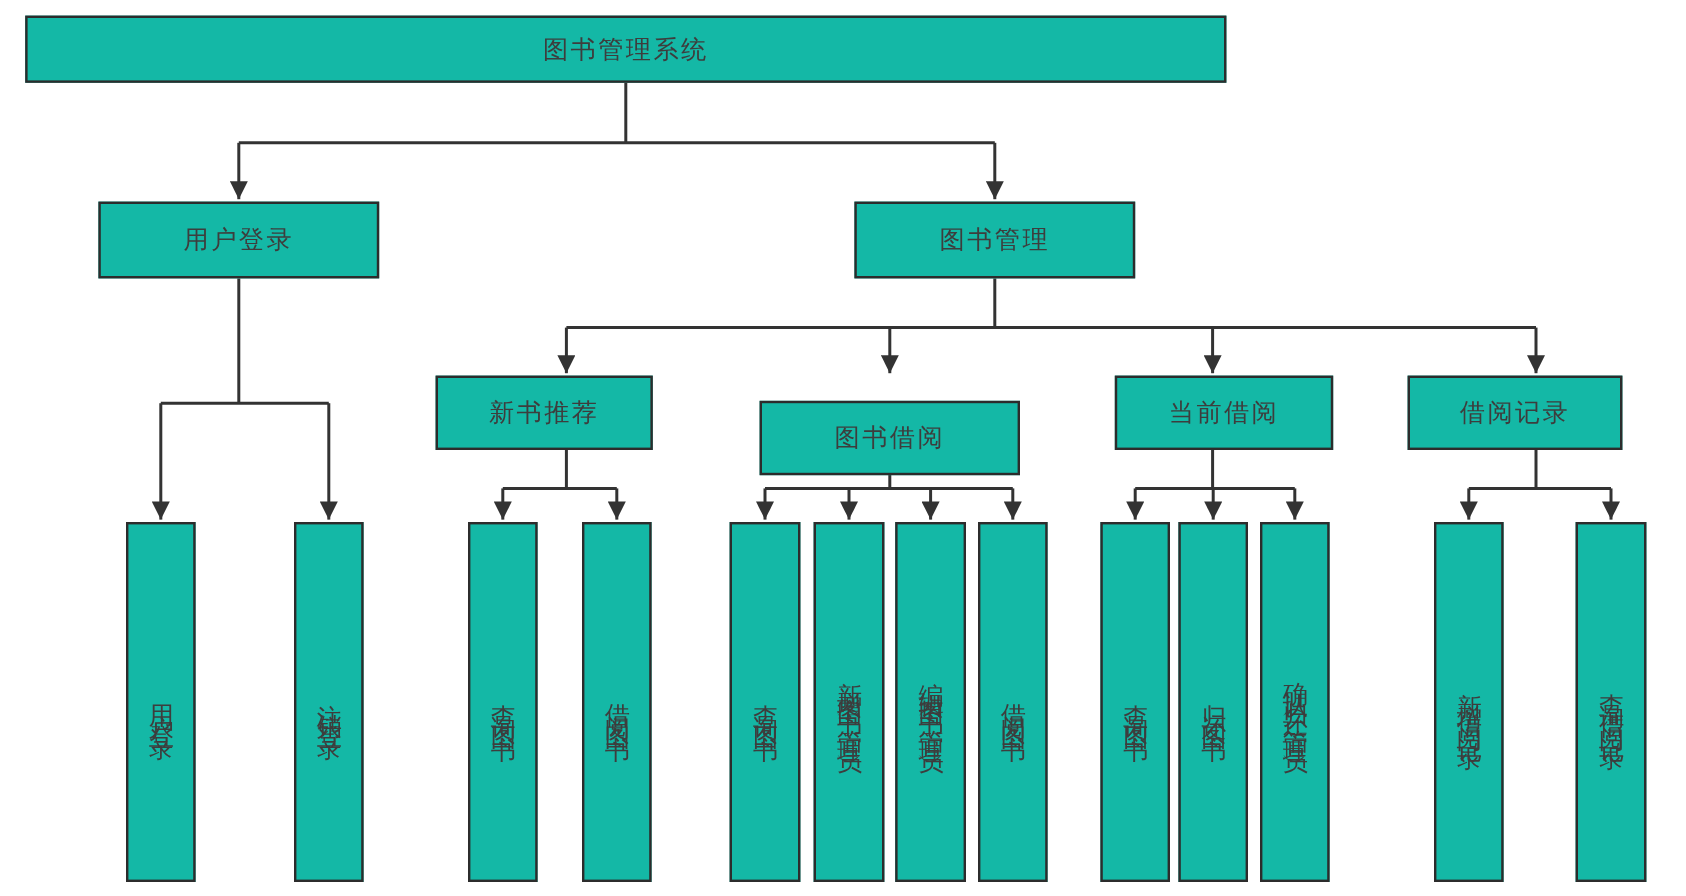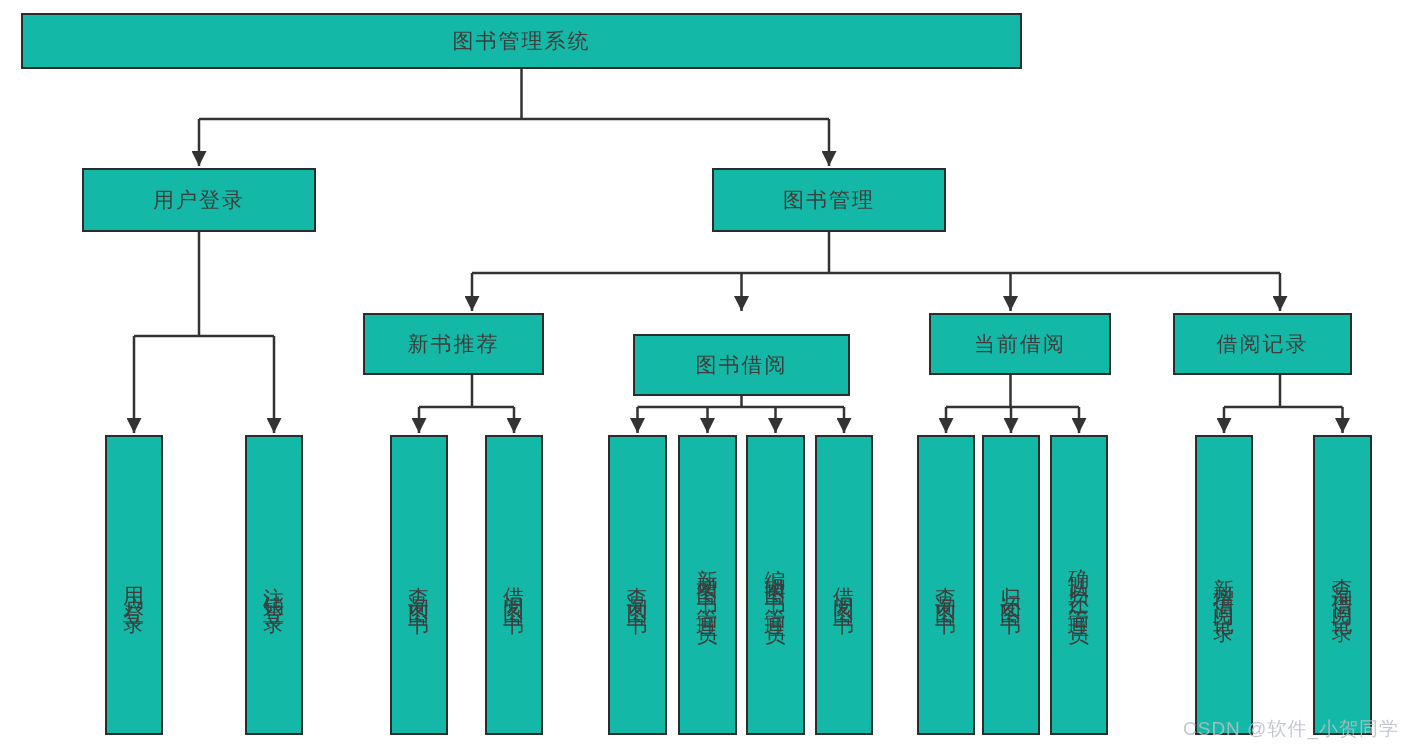--- a/index.html
+++ b/index.html
@@ -110,15 +110,14 @@
   <div class="node vbox long" style="left:746px; top:435px; width:59px; height:300px;">编辑图书（管理员）</div>
   <div class="node vbox" style="left:815px; top:435px; width:58px; height:300px;">借阅图书</div>
 
   <div class="node vbox" style="left:917px; top:435px; width:58px; height:300px;">查询图书</div>
   <div class="node vbox" style="left:982px; top:435px; width:58px; height:300px;">归还图书</div>
   <div class="node vbox long" style="left:1050px; top:435px; width:58px; height:300px;">确认归还（管理员）</div>
 
   <div class="node vbox" style="left:1195px; top:435px; width:58px; height:300px;">新增借阅记录</div>
   <div class="node vbox" style="left:1313px; top:435px; width:59px; height:300px;">查询借阅记录</div>
 
-  <div class="watermark">CSDN @软件_小贺同学</div>
 
 </div>
 
 </body></html>

